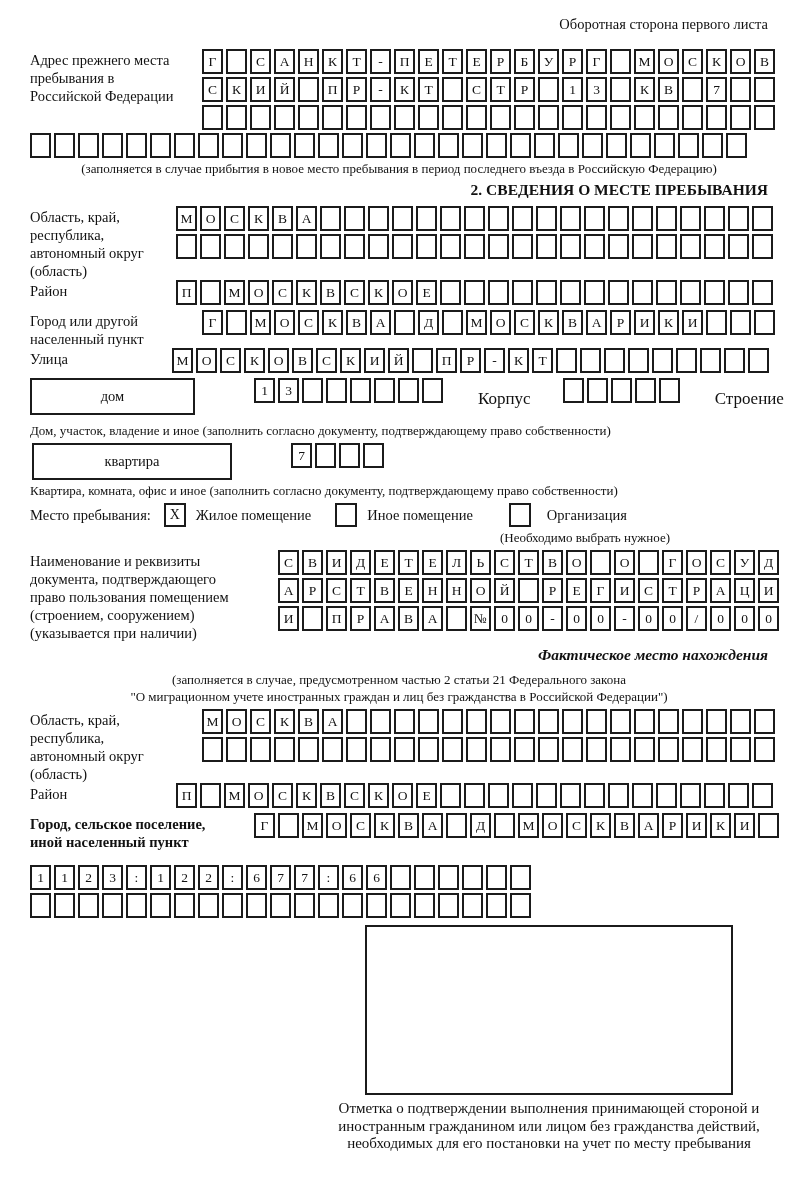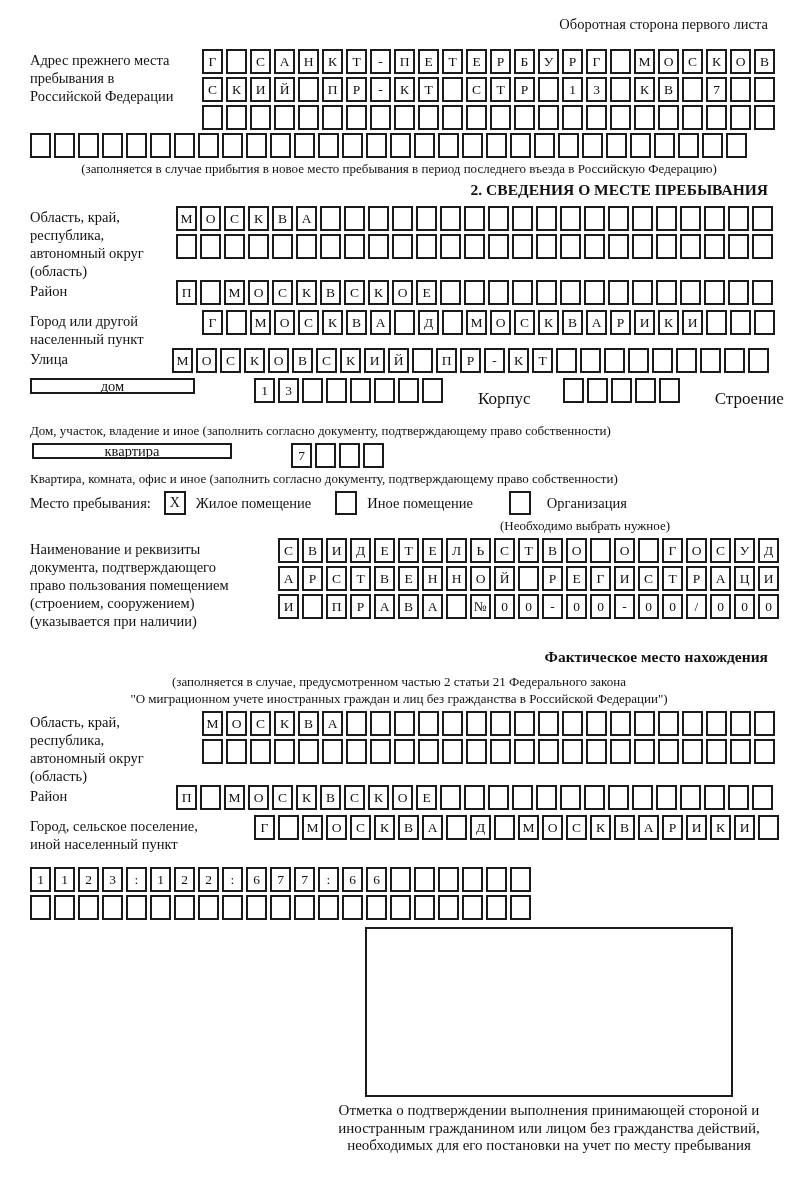--- a/index.html
+++ b/index.html
@@ -19,24 +19,24 @@
   .cell {
     width: 21px; height: 25px; border: 2px solid #1b1b1b; margin-right: 3px;
     display: inline-flex; align-items: center; justify-content: center;
     font-size: 13.5px; flex: 0 0 auto; background: #fff;
   }
   .caption { font-size: 13px; line-height: 17px; }
   .caption.center { text-align: center; }
   .sec-title { text-align: right; font-weight: bold; font-size: 15.5px; margin: 3px 0 7px; }
 
   .w148 { width: 148px; } .w122 { width: 122px; } .w118 { width: 118px; }
-  .w200 { width: 200px; } .w224 { width: 224px; } .w210 { width: 210px; }
+  .w200 { width: 200px; font-weight: bold; } .w224 { width: 224px; } .w210 { width: 210px; }
 
   .widebox {
-    height: 16px; border: 2px solid #1b1b1b; display: flex; align-items: center;
+    height: 37px; border: 2px solid #1b1b1b; display: flex; align-items: center;
     justify-content: center; font-size: 14.5px; flex: 0 0 auto;
   }
   .inline-lbl { font-size: 17px; line-height: 26px; margin: 8px 8px; flex: 0 0 auto; }
   .gap8 { width: 7px; flex: 0 0 auto; }
 
   .chkrow { display: flex; align-items: center; font-size: 14.5px; margin: 4px 0 2px; }
   .chk {
     width: 22px; height: 24px; border: 2px solid #1b1b1b; display: inline-flex;
     align-items: center; justify-content: center; font-size: 14px; flex: 0 0 auto;
   }
@@ -447,21 +447,21 @@
         <span class="cell">0</span>
         <span class="cell">0</span>
         <span class="cell">/</span>
         <span class="cell">0</span>
         <span class="cell">0</span>
         <span class="cell">0</span>
       </div>
   </div>
 </div>
 
-<div class="sec-title" style="margin-top:18px;">Фактическое место нахождения</div>
+<div class="sec-title" style="margin-top:4px;font-style:italic;">Фактическое место нахождения</div>
 <div class="caption center">(заполняется в случае, предусмотренном частью 2 статьи 21 Федерального закона</div>
 <div class="caption center mb4">"О миграционном учете иностранных граждан и лиц без гражданства в Российской Федерации")</div>
 
 <div class="frow">
   <div class="lbl w148">Область, край, республика, автономный округ (область)</div>
   <div>
     <div class="boxrow">
         <span class="cell">М</span>
         <span class="cell">О</span>
         <span class="cell">С</span>

